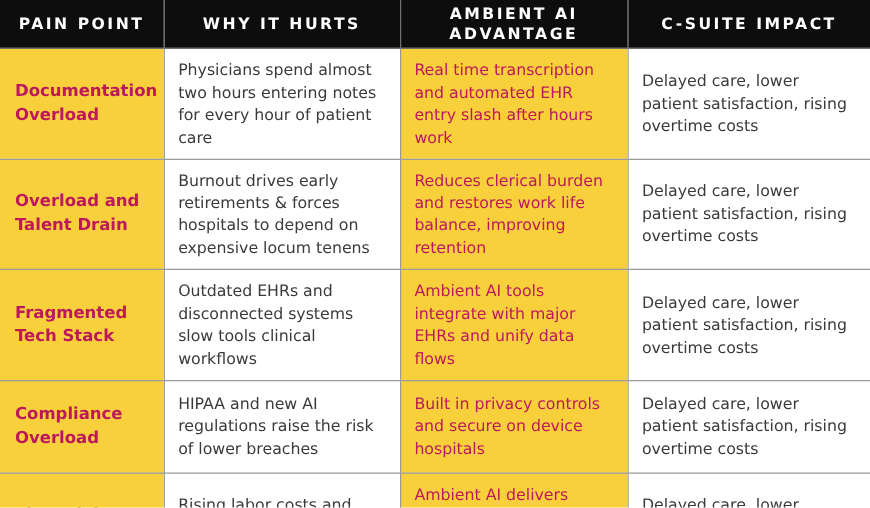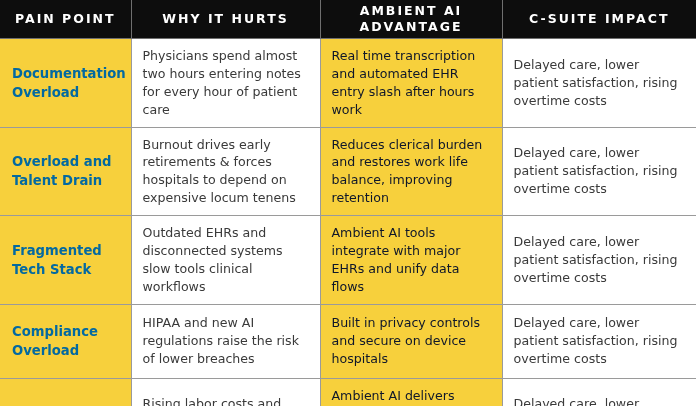--- a/index.html
+++ b/index.html
@@ -54,31 +54,31 @@
     border: 1px solid #9a9a9a;
     border-top: none;
     padding: 8px 11px;
     font-size: 12.6px;
     line-height: 1.42;
     color: #3a3a3a;
     font-weight: 400;
   }
   td.cell.first-col {
     background: #f7d03c;
-    color: #0369a1;
+    color: #be185d;
     font-weight: 700;
     font-size: 13.2px;
     line-height: 1.45;
     border-left: none;
     padding-left: 12px;
     padding-right: 8px;
   }
   td.cell.yellow-col {
     background: #f7d03c;
-    color: #0f172a;
+    color: #be185d;
   }
   td.cell.white-col {
     background: #ffffff;
   }
   td.cell.last-col { border-right: none; }
 
   tbody tr.data-row { height: 70px; }
   tbody tr.data-row.tall { height: 74px; }
 </style>
 </head>

